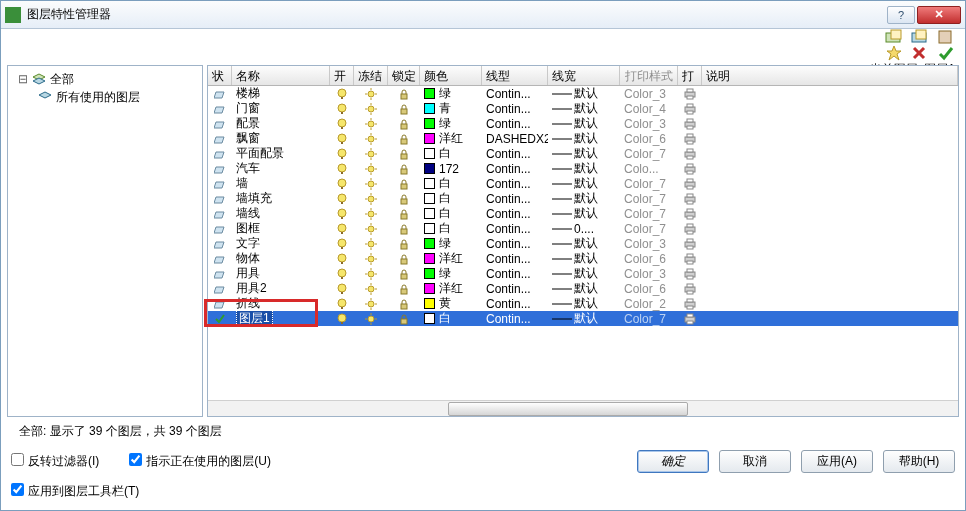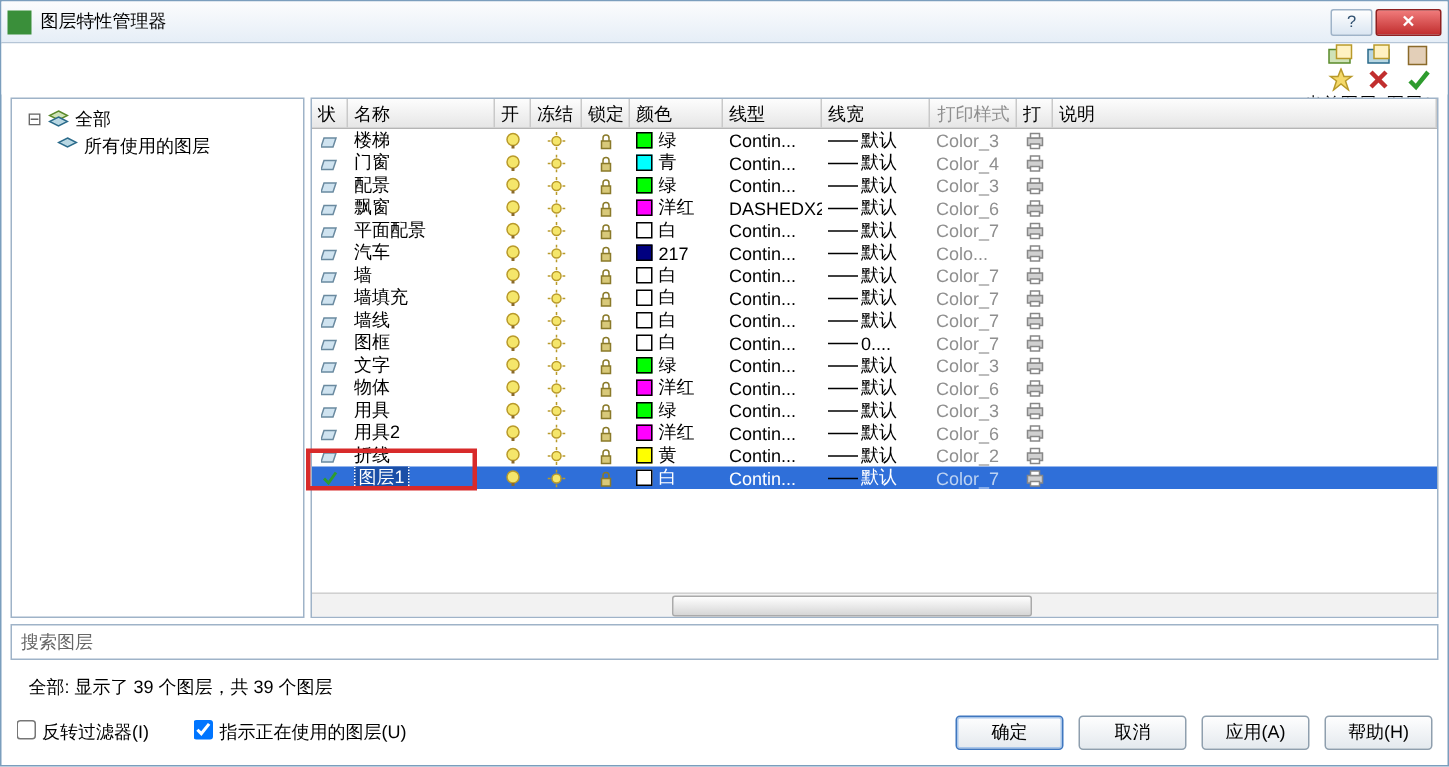--- a/index.html
+++ b/index.html
@@ -45,21 +45,21 @@
 .hl-box { position: absolute; border: 3px solid #d82a2a; pointer-events: none; }
 .hscroll { height: 16px; background: #f2f2f2; border-top: 1px solid #d0d0d0; position: relative; }
 .hscroll .thumb { position: absolute; top: 1px; height: 14px; background: linear-gradient(#fefefe,#d6d6d6); border: 1px solid #aaa; border-radius: 2px; }
 .search { height: 24px; border: 1px solid #9fb3c8; margin: 4px 6px; padding: 3px 6px; color: #666; }
 .status { padding: 6px 18px; color: #000; }
 .optrow { display: flex; align-items: center; padding: 4px 10px 10px 10px; }
 .chk { display: flex; gap: 4px; margin-right: 30px; }
 .chk input { width: 13px; height: 13px; }
 .btns { margin-left: auto; display: flex; gap: 10px; }
 .btn { min-width: 72px; height: 23px; border: 1px solid #8f9fae; border-radius: 3px; background: linear-gradient(#fefefe,#e4e9ee); padding: 0 12px; display: flex; align-items: center; justify-content: center; }
-.btn.primary { border-color: #3f77bf; box-shadow: 0 0 0 1px #a9c6ea inset; }
+.btn.primary { border-color: #3f77bf; box-shadow: 0 0 0 1px #a9c6ea inset; font-style: italic; }
 svg { display: block; }
 .rel { position: relative; }
 </style>
 </head>
 <body>
 
 <div class="window rel">
   <div class="titlebar">
     <span class="ticon"></span>
     <span class="title">图层特性管理器</span>
@@ -429,21 +429,21 @@
               </svg>
             </div>
             <div class="gc c-lock">
               <svg width="12" height="12">
                 <rect x="3" y="6" width="6" height="5" fill="#d8c97a" stroke="#8a7a2a"></rect>
                 <path d="M4,6 V4 a2,2 0 0,1 4,0 V6" fill="none" stroke="#8a7a2a"></path>
               </svg>
             </div>
             <div class="gc c-color">
               <span class="swatch" style="background:#000080"></span>
-              <span>217</span>
+              <span>172</span>
             </div>
             <div class="gc c-ltype">Contin...</div>
             <div class="gc c-lw">
               <svg width="20" height="4">
                 <line x1="0" y1="2" x2="20" y2="2" stroke="#000" stroke-width="1"></line>
               </svg>
               <span>默认</span>
             </div>
             <div class="gc c-ps">Colo...</div>
             <div class="gc c-plot">
@@ -968,32 +968,37 @@
             <div class="gc c-desc"></div>
           </div>
         </div>
       <div class="hscroll">
         <div class="thumb" style="left:240px;width:240px"></div>
       </div>
       <div class="hl-box" id="hlbox" style="left: -4px; top: 233px; width: 114px; height: 28px;"></div>
     </div>
   </div>
 
-  <div class="search"><span>搜索图层</span></div>
   <div class="status">全部: 显示了 39 个图层，共 39 个图层</div>
 
   <div class="optrow">
     <label class="chk">
         <input type="checkbox" style="">
         <span>反转过滤器(I)</span>
       </label>
     <label class="chk">
         <input type="checkbox" checked="" style="">
         <span>指示正在使用的图层(U)</span>
       </label>
     <div class="btns">
       <div class="btn primary">确定</div>
       <div class="btn">取消</div>
       <div class="btn">应用(A)</div>
       <div class="btn">帮助(H)</div>
     </div>
   </div>
+  <div class="optrow" style="padding-top:0">
+    <label class="chk">
+        <input type="checkbox" checked="" style="">
+        <span>应用到图层工具栏(T)</span>
+      </label>
+  </div>
 </div>
 
 </body></html>

